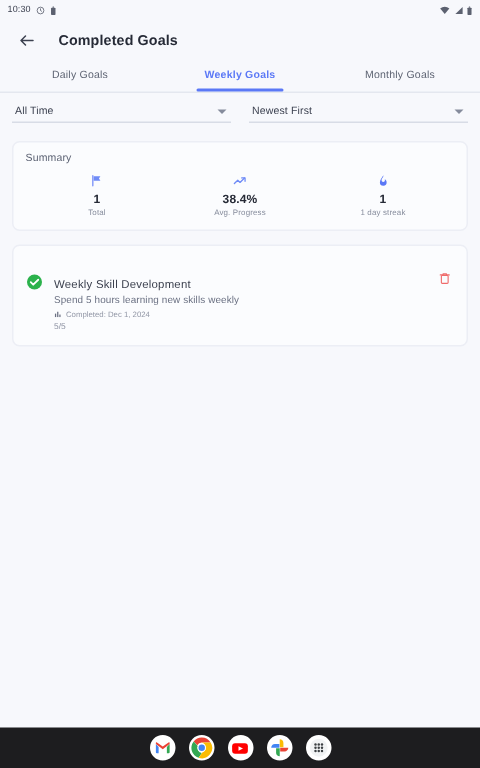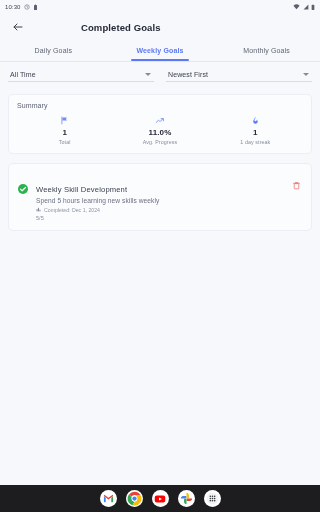--- a/index.html
+++ b/index.html
@@ -24,21 +24,20 @@
   .sb-left { display:flex; align-items:center; gap:3px; }
   .sb-right { margin-left:auto; display:flex; align-items:center; gap:2.5px; }
   .sb-ico { display:block; }
 
   
   .appbar {
     height:26px;
     display:flex; align-items:center;
     padding:0 10px;
     background:#f7f8fc;
-    gap:42px;
   }
   .back-btn { width:16px; height:16px; display:flex; align-items:center; justify-content:center; }
   .appbar-title {
     margin-left:13px;
     font-size:9.5px;
     font-weight:600;
     color:#262a36;
     letter-spacing:.1px;
   }
 
@@ -211,21 +210,21 @@
       <span class="stat-lbl">Total</span>
     </div>
 
     <div class="stat">
       <span class="stat-icon">
         <svg width="10" height="9" viewBox="0 0 24 24">
           <path d="M2 17l6-6 4 4 8-8" fill="none" stroke="#6f8bf7" stroke-width="2.3" stroke-linecap="round" stroke-linejoin="round"></path>
           <path d="M15 7h6v6" fill="none" stroke="#6f8bf7" stroke-width="2.3" stroke-linecap="round" stroke-linejoin="round"></path>
         </svg>
       </span>
-      <span class="stat-val">11.0%</span>
+      <span class="stat-val">38.4%</span>
       <span class="stat-lbl">Avg. Progress</span>
     </div>
 
     <div class="stat">
       <span class="stat-icon">
         <svg width="9" height="9" viewBox="0 0 24 24">
           <path d="M12 2c1 4-3 5-3 9a3 3 0 006 0c0-1.2-.4-2-.4-2 2.2 1.4 3.4 3.4 3.4 5.5A6 6 0 016 15c0-5 4-8.5 6-13z" fill="#5b78f6"></path>
         </svg>
       </span>
       <span class="stat-val">1</span>

